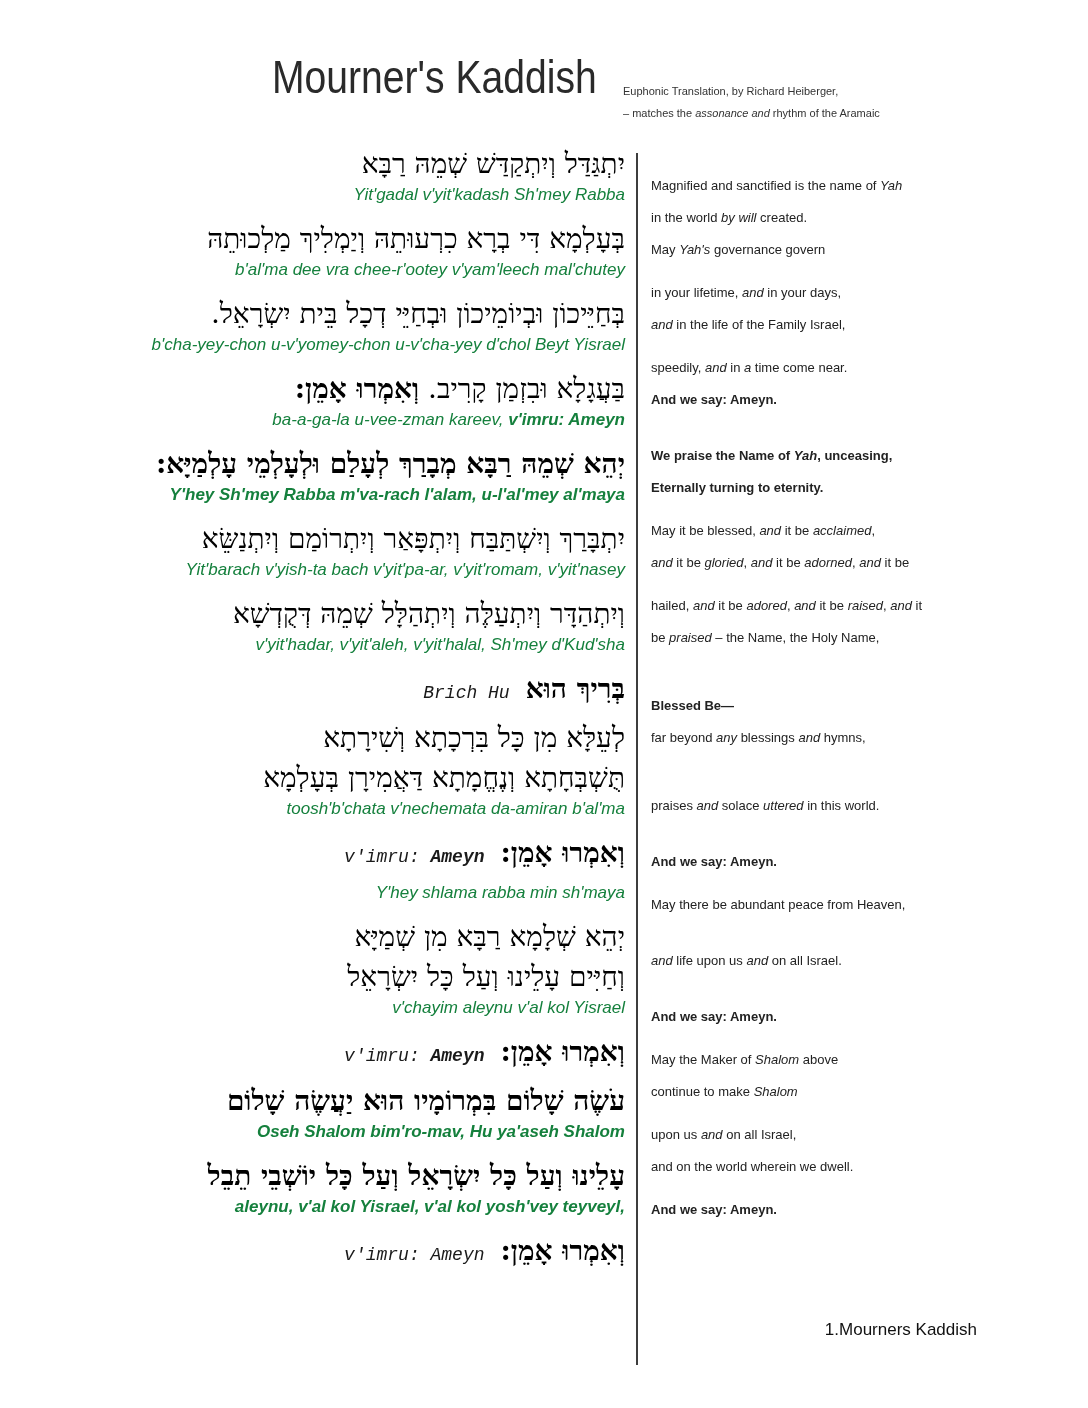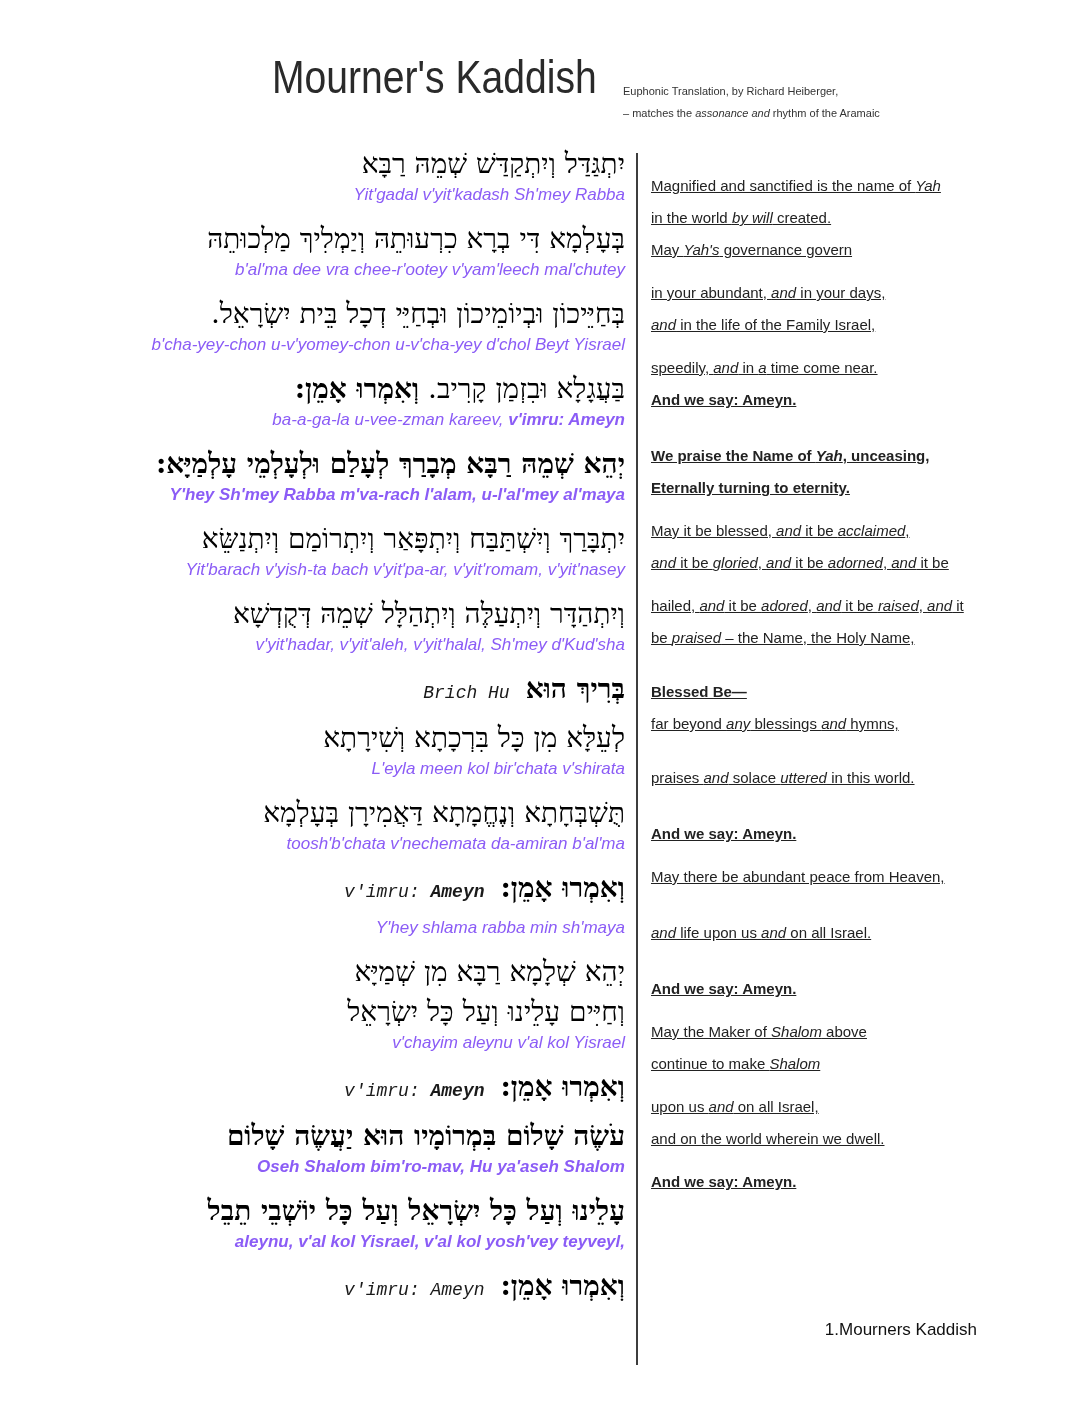--- a/index.html
+++ b/index.html
@@ -16,28 +16,28 @@
     position:absolute;left:623px;top:80px;font-size:11px;line-height:22px;color:#333;
     white-space:nowrap;
   }
   .divider{position:absolute;left:636px;top:153px;width:2px;height:1212px;background:#3d3d3d;}
   .left-col{position:absolute;left:16px;top:144px;width:609px;text-align:right;}
   .line{white-space:nowrap;}
   .hebrew{
     direction:rtl;font-family:"DejaVu Serif","Liberation Serif",serif;
     font-size:28px;line-height:40px;color:#000;
   }
-  .translit{font-style:italic;font-size:17px;line-height:22px;margin-bottom:13px;color:#8b5cf6;}
+  .translit{font-style:italic;font-size:17px;line-height:22px;margin-bottom:13px;color:#15803d;}
   .mixed{margin-bottom:5px;}
   .lat{font-family:Liberation Mono, monospace;font-size:18px;font-style:italic;color:#1a1a1a;}
   .hgap{margin-left:16px;}
   .right-col{position:absolute;left:651px;top:170px;width:430px;}
-  .rline{font-size:15px;line-height:32px;white-space:nowrap;color:#222;text-decoration:underline;}
+  .rline{font-size:13px;line-height:32px;white-space:nowrap;color:#222;}
   .g1{margin-top:11px;}
-  .g2{margin-top:22px;}
+  .g2{margin-top:36px;}
   .g3{margin-top:24px;}
   .b{font-weight:bold;}
   .i{font-style:italic;}
   .footer{position:absolute;right:84px;top:1320px;font-size:17px;color:#111;}
 </style>
 </head>
 <body>
 
 <div class="page">
   <h1 class="title">Mourner's Kaddish</h1>
@@ -56,40 +56,39 @@
       <div class="line hebrew"><span>בַּעֲגָלָא וּבִזְמַן קָרִיב. </span><span class="b">וְאִמְרוּ אָמֵן:</span></div>
       <div class="line translit"><span>ba-a-ga-la u-vee-zman kareev, </span><span class="b">v'imru: Ameyn</span></div>
       <div class="line hebrew"><span class="b">יְהֵא שְׁמֵהּ רַבָּא מְבָרַךְ לְעָלַם וּלְעָלְמֵי עָלְמַיָּא:</span></div>
       <div class="line translit"><span class="b">Y'hey Sh'mey Rabba m'va-rach l'alam, u-l'al'mey al'maya</span></div>
       <div class="line hebrew"><span>יִתְבָּרַךְ וְיִשְׁתַּבַּח וְיִתְפָּאַר וְיִתְרוֹמַם וְיִתְנַשֵּׂא</span></div>
       <div class="line translit"><span>Yit'barach v'yish-ta bach v'yit'pa-ar, v'yit'romam, v'yit'nasey</span></div>
       <div class="line hebrew"><span>וְיִתְהַדָּר וְיִתְעַלֶּה וְיִתְהַלָּל שְׁמֵהּ דְּקֻדְשָׁא</span></div>
       <div class="line translit"><span>v'yit'hadar, v'yit'aleh, v'yit'halal,  Sh'mey d'Kud'sha</span></div>
       <div class="line hebrew mixed"><span class="b hgap">בְּרִיךְ הוּא</span><span class="lat">Brich Hu</span></div>
       <div class="line hebrew"><span>לְעֵלָּא מִן כָּל בִּרְכָתָא וְשִׁירָתָא</span></div>
-      <div class="line translit"><span>L'eyla meen kol bir'chata v'shirata</span></div>
       <div class="line hebrew"><span>תֻּשְׁבְּחָתָא וְנֶחֱמָתָא דַּאֲמִירָן בְּעָלְמָא</span></div>
       <div class="line translit"><span>toosh'b'chata v'nechemata da-amiran b'al'ma</span></div>
       <div class="line hebrew mixed"><span class="b hgap">וְאִמְרוּ אָמֵן:</span><span class="lat">v'imru: </span><span class="lat b">Ameyn</span></div>
       <div class="line translit"><span>Y'hey shlama rabba min sh'maya</span></div>
       <div class="line hebrew"><span>יְהֵא שְׁלָמָא רַבָּא מִן שְׁמַיָּא</span></div>
       <div class="line hebrew"><span>וְחַיִּים עָלֵינוּ וְעַל כָּל יִשְׂרָאֵל</span></div>
       <div class="line translit"><span>v'chayim aleynu v'al kol Yisrael</span></div>
       <div class="line hebrew mixed"><span class="b hgap">וְאִמְרוּ אָמֵן:</span><span class="lat">v'imru: </span><span class="lat b">Ameyn</span></div>
       <div class="line hebrew"><span class="b">עֹשֶׂה שָׁלוֹם בִּמְרוֹמָיו הוּא יַעֲשֶׂה שָׁלוֹם</span></div>
       <div class="line translit"><span class="b">Oseh Shalom bim'ro-mav, Hu ya'aseh Shalom</span></div>
       <div class="line hebrew"><span class="b">עָלֵינוּ וְעַל כָּל יִשְׂרָאֵל  וְעַל כָּל יוֹשְׁבֵי תֵבֵל</span></div>
       <div class="line translit"><span class="b">aleynu, v'al kol Yisrael, v'al kol yosh'vey teyveyl,</span></div>
       <div class="line hebrew mixed"><span class="b hgap">וְאִמְרוּ אָמֵן:</span><span class="lat">v'imru:  Ameyn</span></div>
     </div>
   <div class="right-col">
       <div class="rline g0"><span>Magnified and sanctified is the name of </span><span class="i">Yah</span></div>
       <div class="rline g0"><span>in the world </span><span class="i">by will</span><span> created.</span></div>
       <div class="rline g0"><span>May </span><span class="i">Yah's</span><span> governance govern</span></div>
-      <div class="rline g1"><span>in your abundant, </span><span class="i">and</span><span> in your days,</span></div>
+      <div class="rline g1"><span>in your lifetime, </span><span class="i">and</span><span> in your days,</span></div>
       <div class="rline g0"><span class="i">and</span><span> in the life of the Family Israel,</span></div>
       <div class="rline g1"><span>speedily, </span><span class="i">and</span><span> in </span><span class="i">a</span><span> time come near.</span></div>
       <div class="rline g0"><span class="b">And we say: Ameyn.</span></div>
       <div class="rline g3"><span class="b">We praise the Name of </span><span class="b i">Yah</span><span class="b">, unceasing,</span></div>
       <div class="rline g0"><span class="b">Eternally turning to eternity.</span></div>
       <div class="rline g1"><span>May it be blessed, </span><span class="i">and</span><span> it be </span><span class="i">acclaimed</span><span>,</span></div>
       <div class="rline g0"><span class="i">and</span><span> it be </span><span class="i">gloried</span><span>, </span><span class="i">and</span><span> it be </span><span class="i">adorned</span><span>, </span><span class="i">and</span><span> it be</span></div>
       <div class="rline g1"><span>hailed, </span><span class="i">and</span><span> it be </span><span class="i">adored</span><span>, </span><span class="i">and</span><span> it be </span><span class="i">raised</span><span>, </span><span class="i">and</span><span> it</span></div>
       <div class="rline g0"><span>be </span><span class="i">praised</span><span> – the Name, the Holy Name,</span></div>
       <div class="rline g2"><span class="b">Blessed Be—</span></div>

